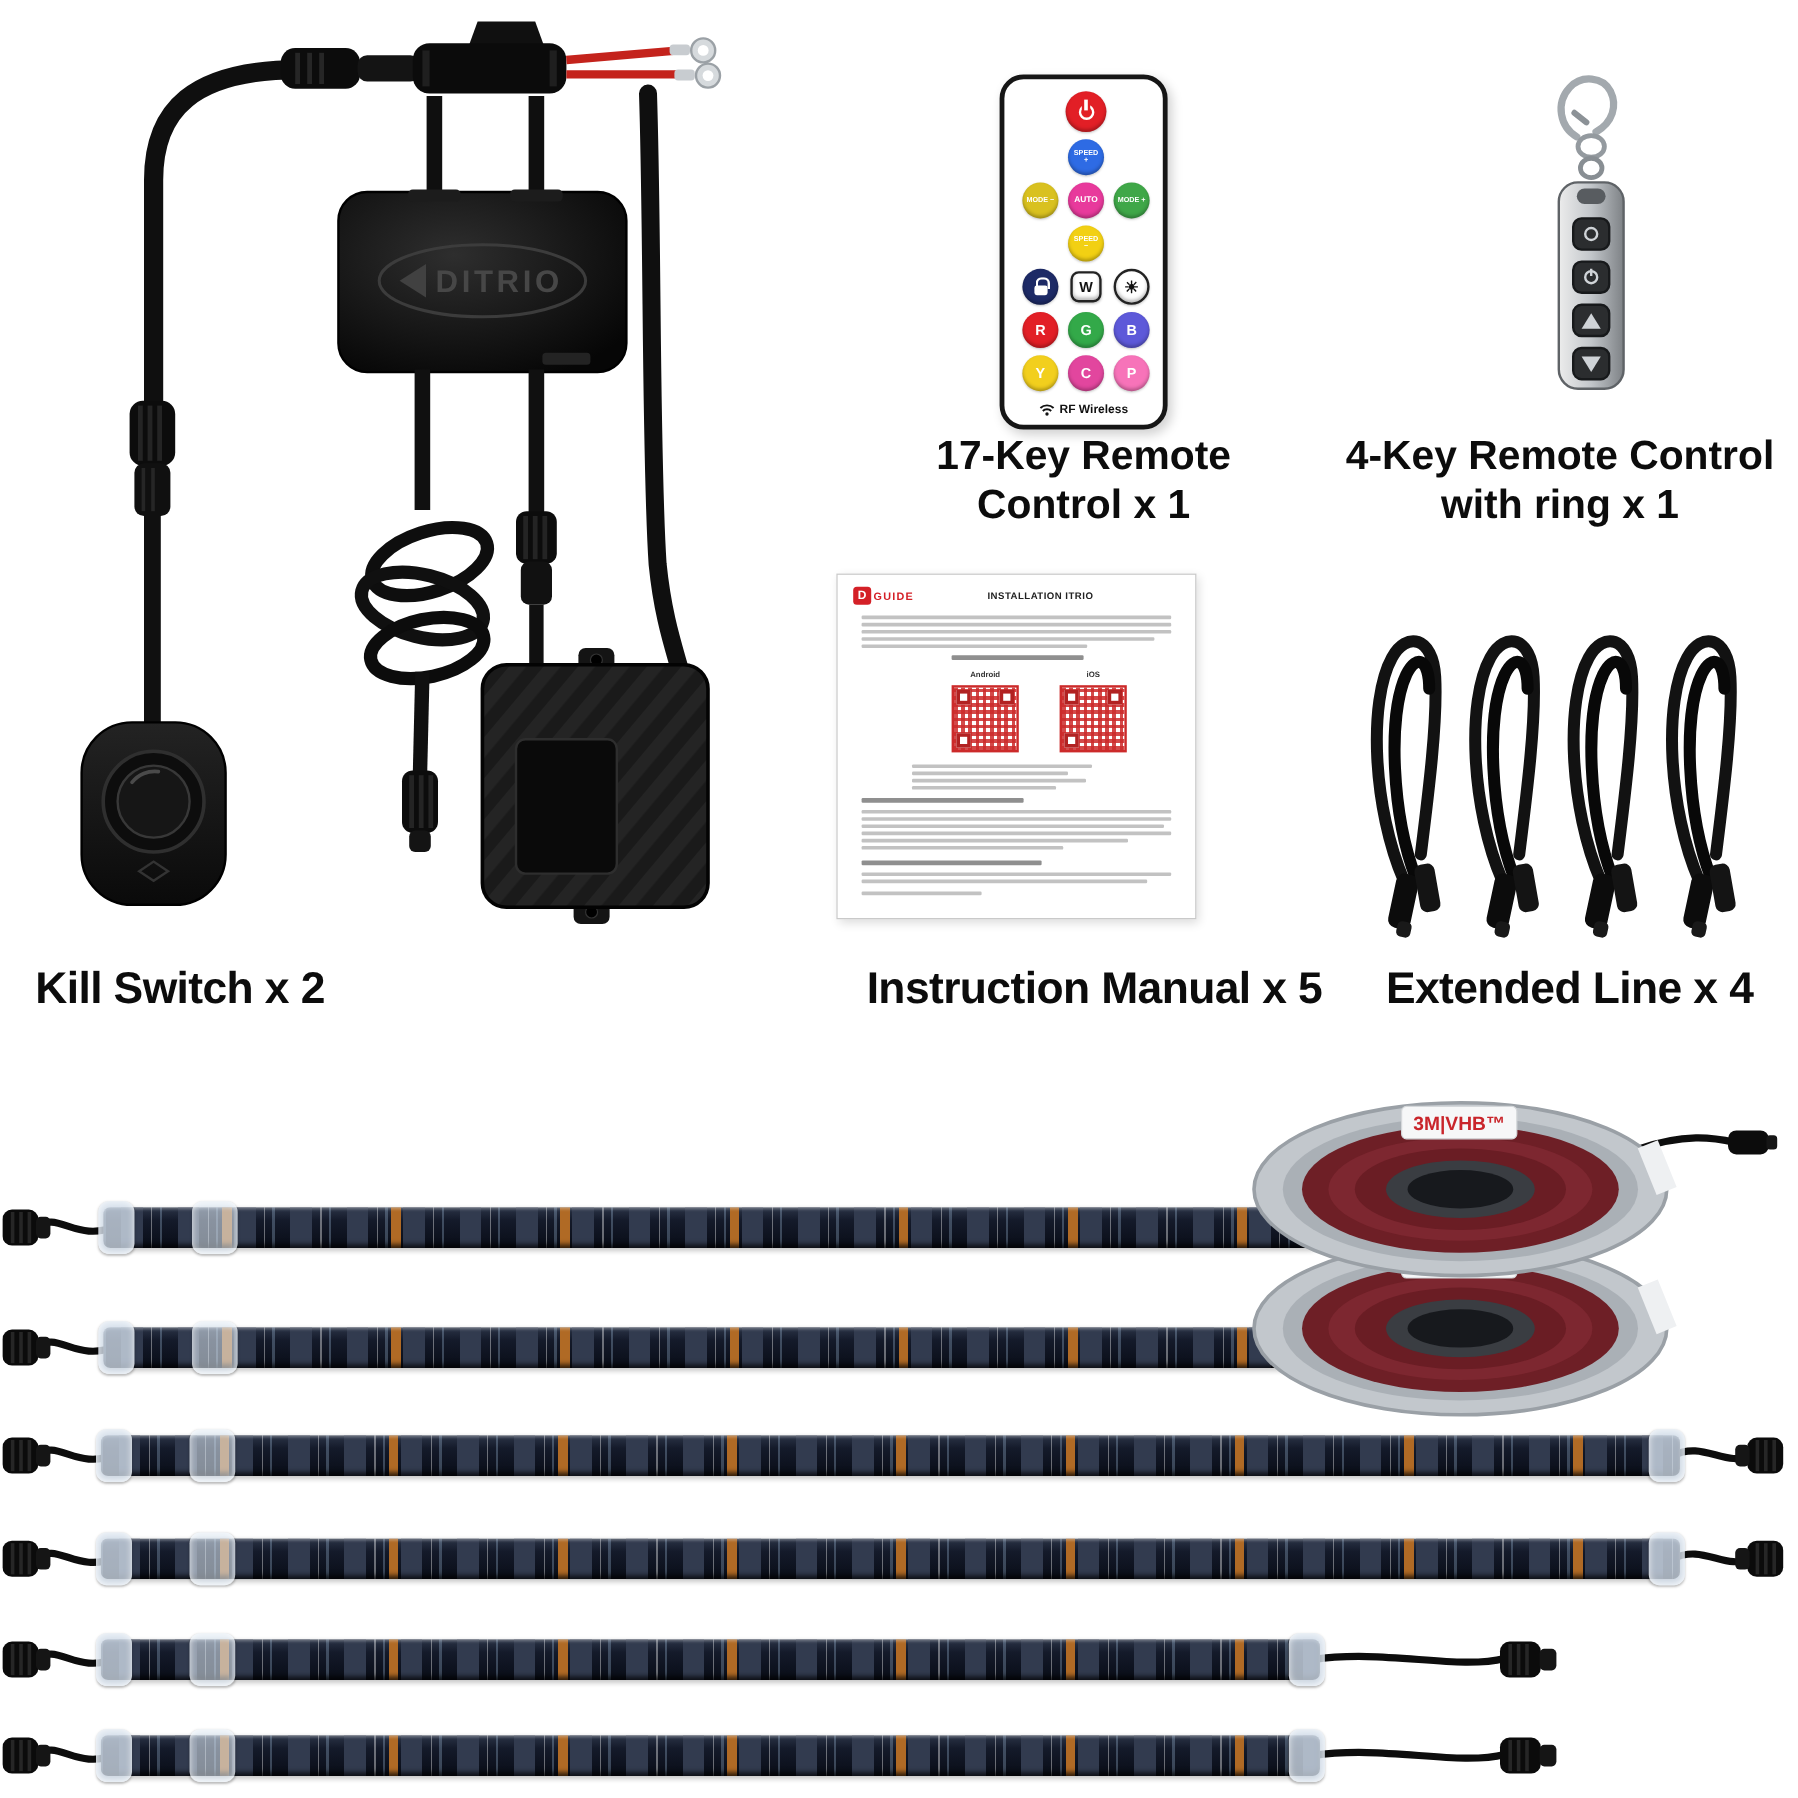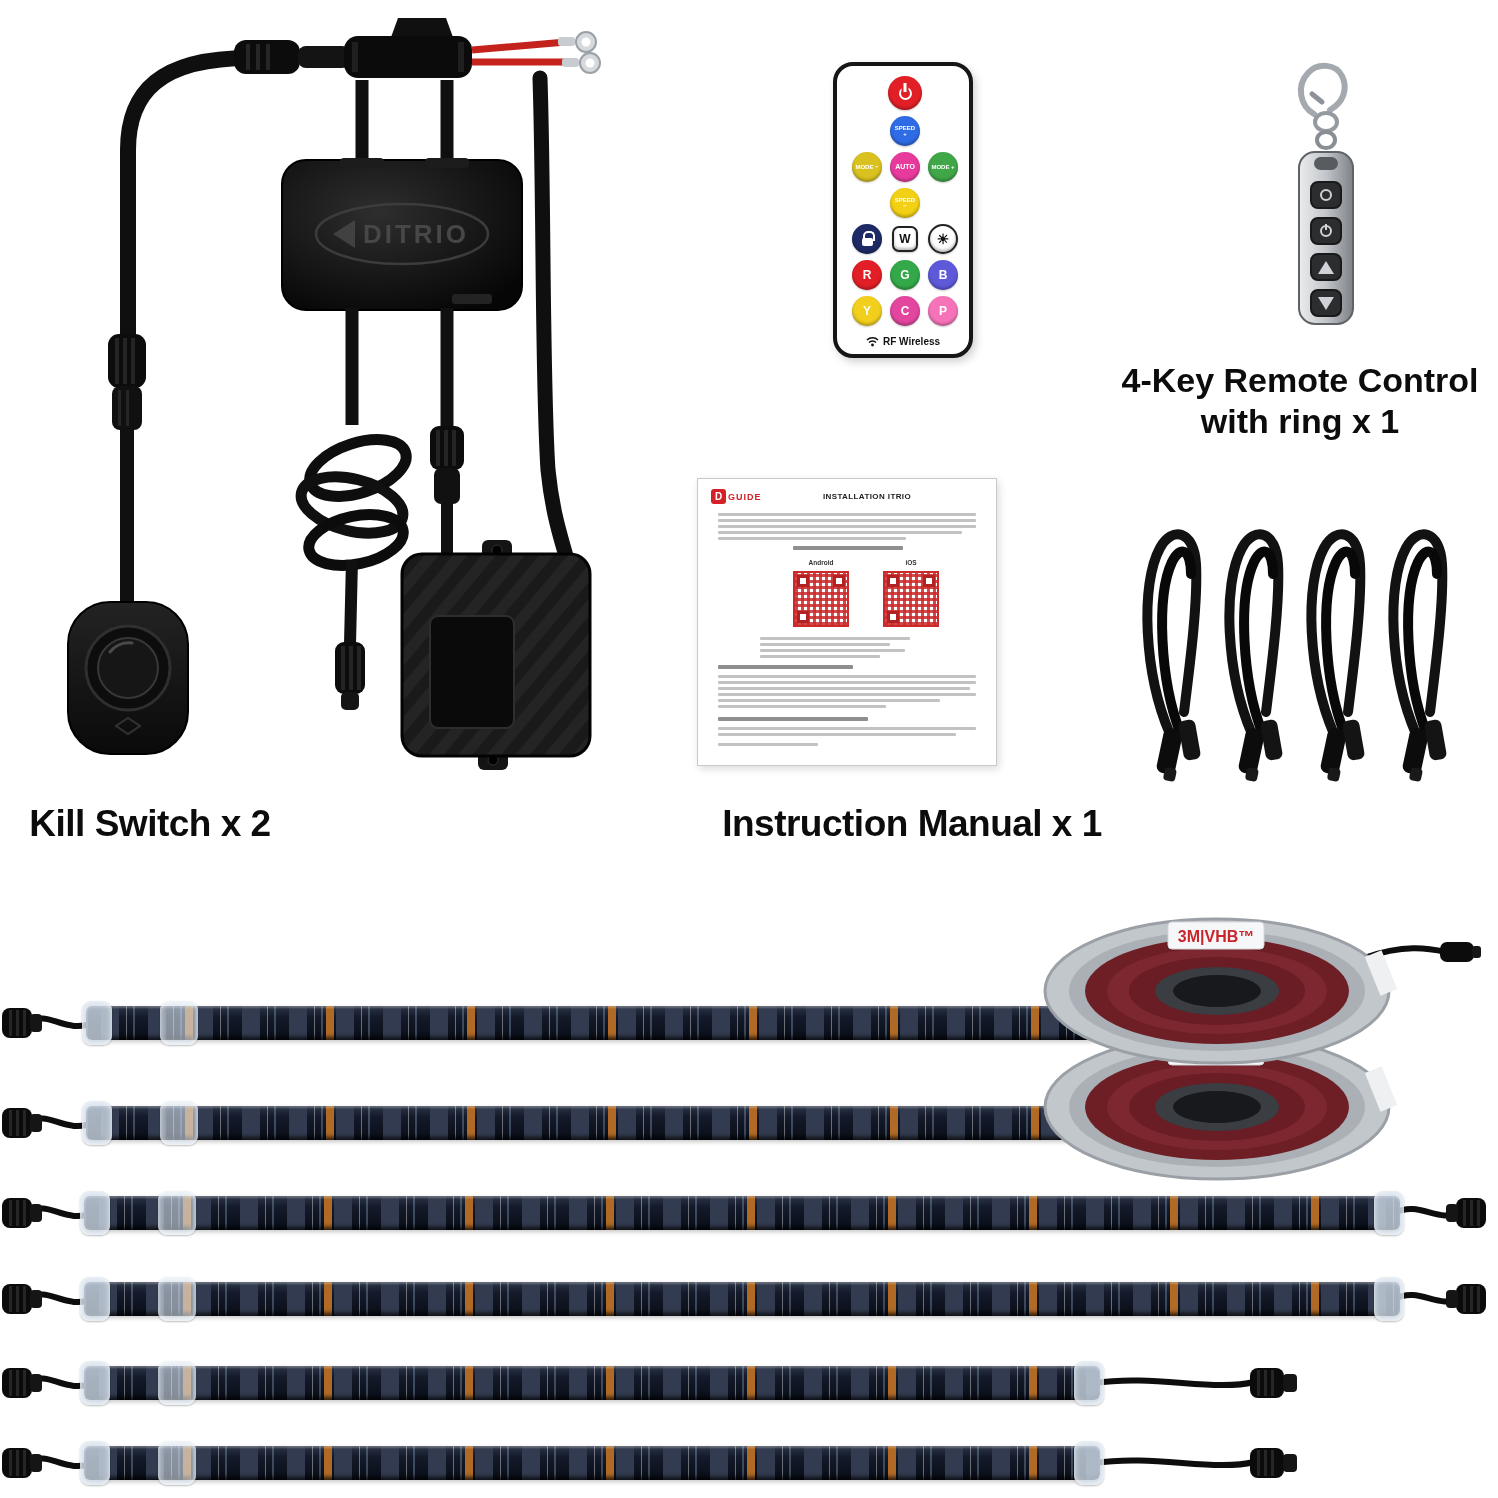--- a/index.html
+++ b/index.html
@@ -316,26 +316,31 @@
     </div>
   </div>
 
   <svg class="abs" style="left:1134px;top:484px" width="344" height="300" viewBox="0 0 344 300">
     <use href="#extCable" x="0"></use>
     <use href="#extCable" x="82"></use>
     <use href="#extCable" x="164"></use>
     <use href="#extCable" x="246"></use>
   </svg>
 
+  <div class="lbl two" style="left:718px;top:360px;width:370px">
+    <div>17-Key Remote</div>
+      <div>Control x 1</div>
+  </div>
   <div class="lbl two" style="left:1098px;top:360px;width:404px">
     <div>4-Key Remote Control</div>
       <div>with ring x 1</div>
   </div>
   <div class="lbl big" style="left:0;top:803px;width:300px">Kill Switch x 2</div>
-  <div class="lbl big" style="left:700px;top:803px;width:424px">Instruction Manual x 1</div>
+  <div class="lbl big" style="left:700px;top:803px;width:424px">Instruction Manual x 5</div>
+  <div class="lbl big" style="left:1140px;top:803px;width:336px">Extended Line x 4</div>
 
   <svg class="abs" style="left:2px;top:996px" width="96" height="54">
       <use href="#plugL"></use>
     </svg>
   <svg class="abs" style="left:2px;top:1096px" width="96" height="54">
       <use href="#plugL"></use>
     </svg>
   <svg class="abs" style="left:2px;top:1186px" width="96" height="54">
       <use href="#plugL"></use>
     </svg>

